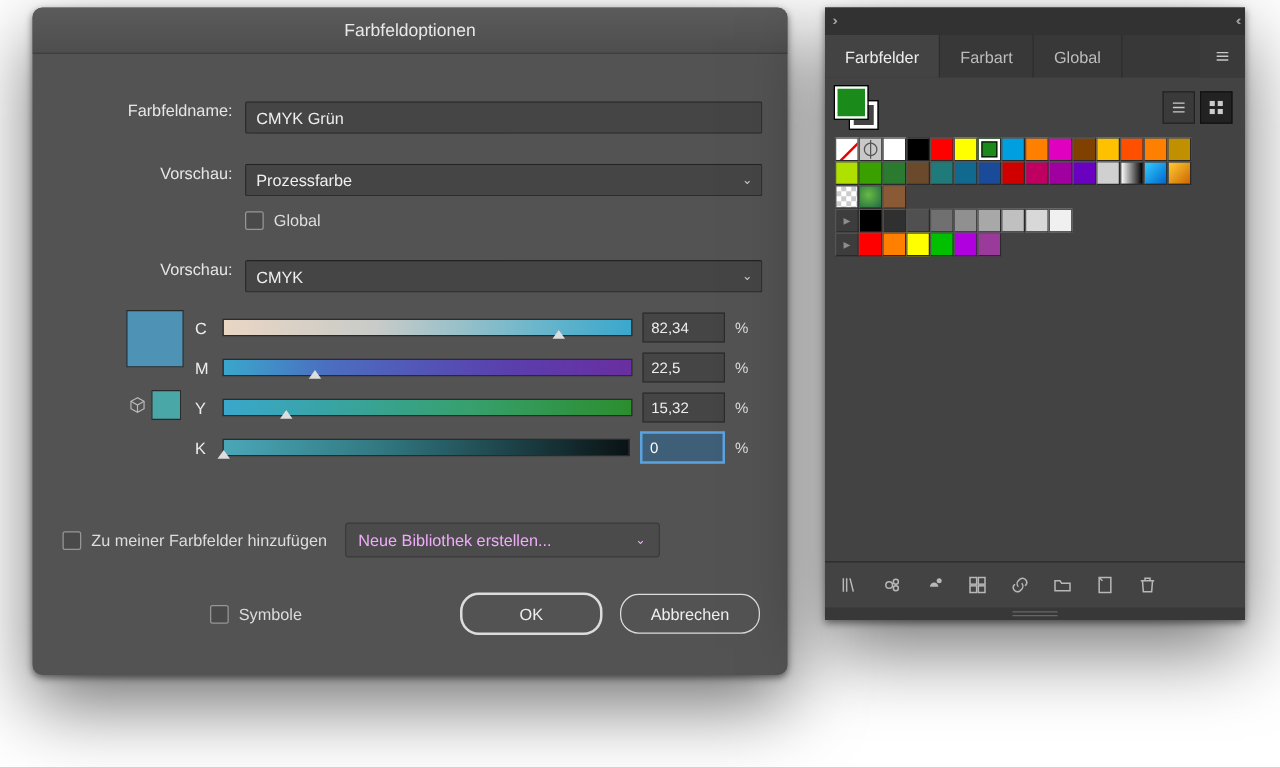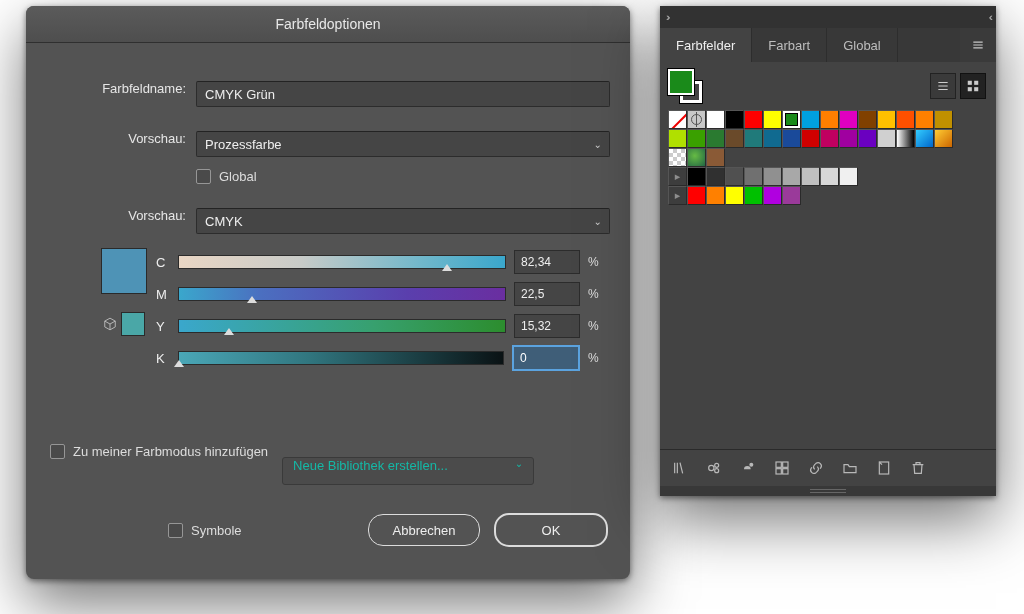--- a/index.html
+++ b/index.html
@@ -31,21 +31,21 @@
   .numbox{width:52px;height:22px;margin:0 8px;background:#454545;border:1px solid #2c2c2c;color:#eee;text-align:left;padding:0 6px;font-size:12px;}
   .numbox.focused{background:#3f5e78;border:2px solid #5ba3df;color:#fff;}
   .pct{width:16px;color:#ddd;}
   
   .g-c{background:linear-gradient(90deg,#e9d6c4,#c8cbc8,#6fb7cb 75%,#3aa7cc);}
   .g-m{background:linear-gradient(90deg,#3aa7cc,#4b6fc0 25%,#5a3fad 70%,#6a2ea0);}
   .g-y{background:linear-gradient(90deg,#3aa7cc,#37a06e 60%,#2c8d2e);}
   .g-k{background:linear-gradient(90deg,#4aa7b7,#31767f 40%,#0a1214);}
   
   .lib-row{display:flex;align-items:center;gap:14px;margin:44px 4px 0 4px;}
-  .lib-select{flex:none;width:230px;height:26px;background:#4b4b4b;border:1px solid #3a3a3a;border-radius:3px;display:flex;align-items:flex-start;justify-content:space-between;padding:0 10px;color:#14b8a6;font-size:13px;margin-top:39px;}
+  .lib-select{flex:none;width:230px;height:26px;background:#4b4b4b;border:1px solid #3a3a3a;border-radius:3px;display:flex;align-items:center;justify-content:space-between;padding:0 10px;color:#f0abfc;font-size:13px;}
   
   .dlg-footer{display:flex;align-items:center;justify-content:flex-end;gap:14px;padding:28px 22px 0 22px;}
   .dlg-footer .chk{margin-right:auto;margin-left:120px;}
   .btn{min-width:110px;height:30px;border:1.5px solid #dcdcdc;background:transparent;color:#eee;border-radius:15px;font-size:13px;display:flex;align-items:center;justify-content:center;cursor:pointer;}
   .btn.primary{border-width:2px;}
   
   .panel{position:absolute;left:660px;top:6px;width:336px;height:490px;background:#434343;box-shadow:0 24px 60px rgba(0,0,0,.55),0 2px 6px rgba(0,0,0,.5);display:flex;flex-direction:column;}
   .p-top{height:22px;background:#323232;display:flex;align-items:center;justify-content:space-between;padding:0 6px;color:#aaa;font-size:11px;}
   .p-top .arrows{letter-spacing:-3px;}
   .p-tabs{height:34px;display:flex;align-items:stretch;background:#383838;}
@@ -160,36 +160,36 @@
               </div>
               <input class="numbox focused" value="0" style="">
               <div class="pct">%</div>
             </div>
           </div>
     </div>
 
     <div class="lib-row">
       <label class="chk">
         <span class="chkbox"></span>
-        <span>Zu meiner Farbmodus hinzufügen</span>
+        <span>Zu meiner Farbfelder hinzufügen</span>
       </label>
       <div class="lib-select">
         <span>Neue Bibliothek erstellen...</span>
         <span style="font-size:10px;">⌄</span>
       </div>
     </div>
 
   </div>
   <div class="dlg-footer">
     <label class="chk">
       <span class="chkbox"></span>
       <span>Symbole</span>
     </label>
+    <div class="btn primary">OK</div>
     <div class="btn">Abbrechen</div>
-    <div class="btn primary">OK</div>
   </div>
 </div>
 
 <div class="panel">
   <div class="p-top">
     <span class="arrows">››</span>
     <span class="arrows">‹‹</span>
   </div>
   <div class="p-tabs" id="ptabs">
     <div class="tab active">Farbfelder</div>

